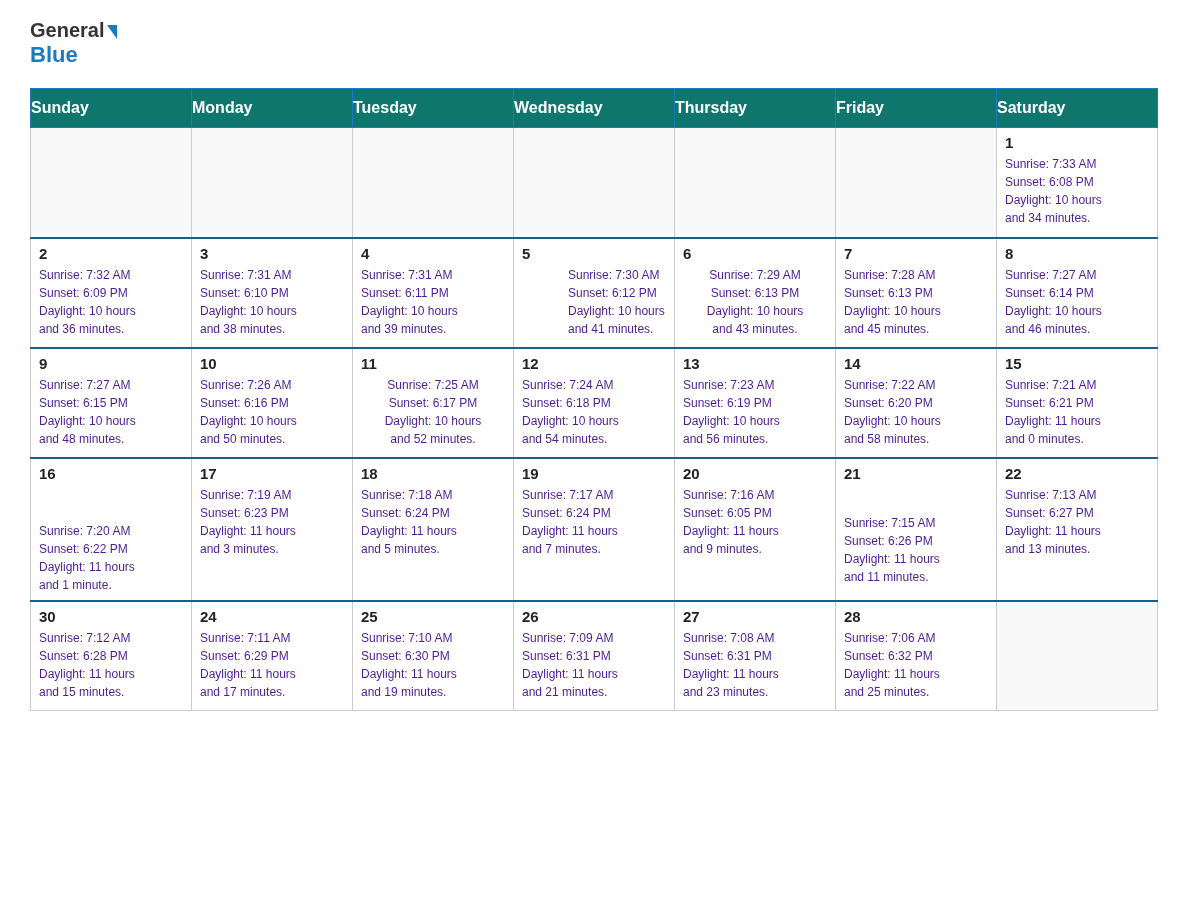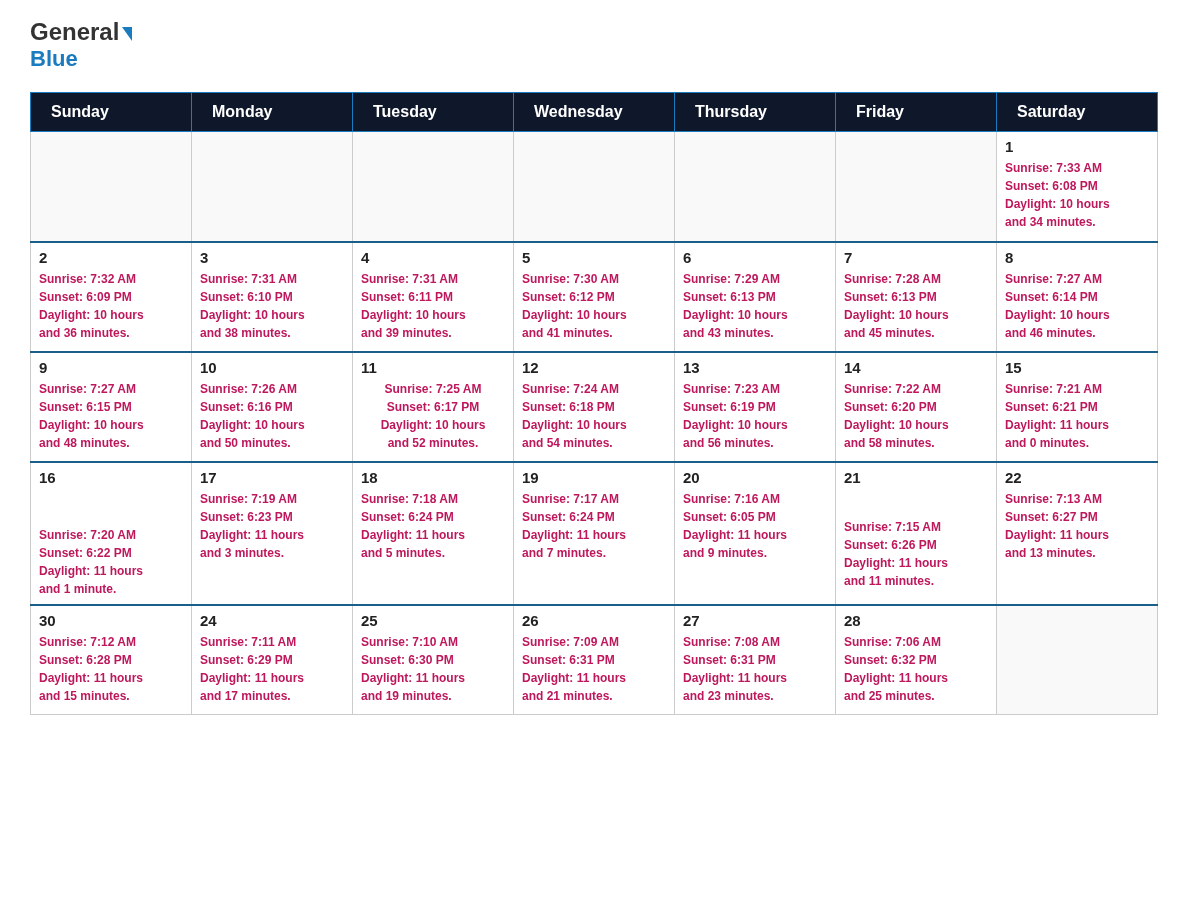--- a/index.html
+++ b/index.html
@@ -15,21 +15,21 @@
       justify-content: space-between;
       align-items: flex-start;
       margin-bottom: 20px;
     }
     .logo {
       display: flex;
       flex-direction: column;
       align-items: flex-start;
     }
     .logo-text {
-      font-size: 24px;
+      font-size: 20px;
       font-weight: bold;
       color: #333;
       line-height: 1;
     }
     .logo-line2 {
       font-size: 22px;
       font-weight: bold;
       color: #1a7bbf;
       margin-top: 2px;
     }
@@ -45,25 +45,25 @@
       font-size: 20px;
       color: #444;
       margin-top: 4px;
     }
     .calendar {
       width: 100%;
       border-collapse: collapse;
       border: 1px solid #1a7bbf;
     }
     .calendar thead tr th {
-      background-color: #0f172a;
+      background-color: #0f766e;
       color: #fff;
       font-size: 16px;
       font-weight: bold;
-      padding: 10px 20px;
+      padding: 10px 0;
       border: 1px solid #1a7bbf;
       text-align: left;
     }
     .calendar tbody tr td {
       border: 1px solid #ccc;
       vertical-align: top;
       padding: 6px 8px;
       font-size: 12.5px;
       color: #333;
       width: 14.28%;
@@ -74,22 +74,21 @@
     }
     .day-number {
       font-size: 15px;
       font-weight: bold;
       margin-bottom: 4px;
       color: #222;
     }
     .day-info {
       font-size: 12px;
       line-height: 1.5;
-      color: #be185d;
-      font-weight: bold;
+      color: #4c1d95;
     }
     .row-divider td {
       border-top: 2px solid #1a5f8a !important;
     }
   </style>
 </head>
 <body>
 
 <div class="header">
   <div class="logo">
@@ -149,28 +148,28 @@
         </td>
         <td>
           <div class="day-number">4</div>
           <div class="day-info" style="white-space: pre-line;">Sunrise: 7:31 AM
 Sunset: 6:11 PM
 Daylight: 10 hours
 and 39 minutes.</div>
         </td>
         <td>
           <div class="day-number">5</div>
-          <div class="day-info" style="white-space: pre-line;">Sunrise: 7:30 AM
+          <div class="day-info" style="white-space: pre-line; margin-left: 46px;">Sunrise: 7:30 AM
 Sunset: 6:12 PM
 Daylight: 10 hours
 and 41 minutes.</div>
         </td>
         <td>
           <div class="day-number">6</div>
-          <div class="day-info" style="white-space: pre-line;">Sunrise: 7:29 AM
+          <div class="day-info" style="white-space: pre-line; text-align: center;">Sunrise: 7:29 AM
 Sunset: 6:13 PM
 Daylight: 10 hours
 and 43 minutes.</div>
         </td>
         <td>
           <div class="day-number">7</div>
           <div class="day-info" style="white-space: pre-line;">Sunrise: 7:28 AM
 Sunset: 6:13 PM
 Daylight: 10 hours
 and 45 minutes.</div>

